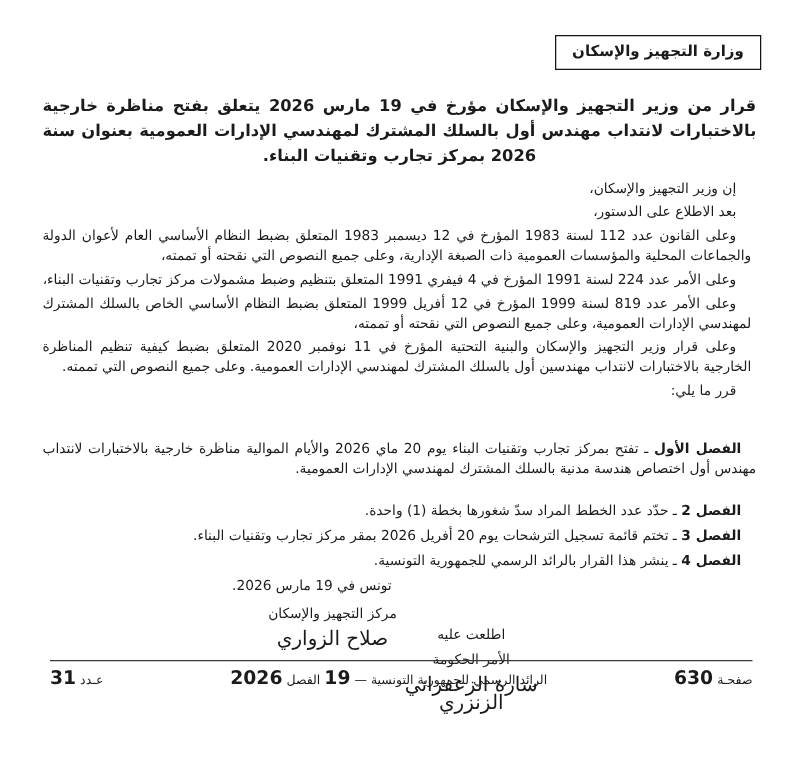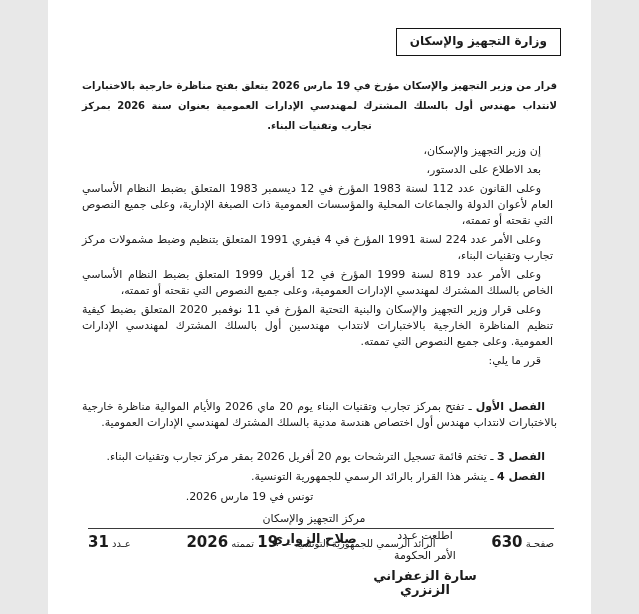--- a/index.html
+++ b/index.html
@@ -1,55 +1,55 @@
 <!DOCTYPE html>
 <html lang="ar" dir="rtl"><head>
 <meta charset="utf-8">
 <style>
   html,body{margin:0;padding:0;background:#e8e8e8;}
   .page{
     position:relative;
-    width:543px;height:614px;
+    width:639px;height:614px;
     background:#ffffff;
     color:#1b1b1b;
     font-family:"DejaVu Sans", sans-serif;
     overflow:hidden;
     margin:0 auto;
   }
   .ministry-box{
     position:absolute;top:28px;right:30px;
     border:1.5px solid #141414;
     padding:5px 13px;
     font-weight:bold;font-size:12px;line-height:1.3;
     background:#fff;
   }
   .content{
     position:absolute;top:76px;right:34px;left:34px;
     direction:rtl;
     text-align:justify;
     font-size:11px;line-height:16px;
   }
   .title{
-    font-weight:bold;font-size:10px;line-height:20px;
+    font-weight:bold;font-size:13px;line-height:20px;
     text-align:justify;text-align-last:center;
     margin:0 0 7px 0;
   }
   .para{margin:0 4px 3px 0;text-indent:12px;}
   .article{margin:0 0 4px 0;text-indent:12px;}
   .article .label{font-weight:bold;}
   .gap-after{margin-bottom:18px;margin-top:30px;}
   .dateline{
     margin:3px 0 7px 0;text-indent:0;
     padding-right:140px;text-align:center;
   }
   .sigs{position:relative;height:95px;}
   .sig-minister{position:absolute;top:0;left:142px;width:180px;text-align:center;}
   .sig-pm{position:absolute;top:17px;left:273px;width:140px;text-align:center;}
   .sig-role{font-size:11px;line-height:14px;}
-  .sig-name{font-weight:bold;font-size:13px;line-height:14px;margin-top:6px;}
+  .sig-name{font-weight:normal;font-size:16px;line-height:14px;margin-top:6px;}
   .sig-pm .sig-role{margin-top:6px;}
   .sig-pm .sig-role:first-child{margin-top:0;}
   .footer-rule{
     position:absolute;top:528px;left:40px;right:37px;
     border-top:1.5px solid #3a3a3a;height:0;
   }
   .footer-row{
     position:absolute;top:533px;left:40px;right:37px;
     direction:rtl;display:flex;justify-content:space-between;align-items:baseline;
     font-size:10px;
@@ -76,20 +76,25 @@
     <p class="para">وعلى الأمر عدد 819 لسنة 1999 المؤرخ في 12 أفريل 1999 المتعلق بضبط النظام الأساسي الخاص بالسلك المشترك لمهندسي الإدارات العمومية، وعلى جميع النصوص التي نقحته أو تممته،</p>
     <p class="para">وعلى قرار وزير التجهيز والإسكان والبنية التحتية المؤرخ في 11 نوفمبر 2020 المتعلق بضبط كيفية تنظيم المناظرة الخارجية بالاختبارات لانتداب مهندسين أول بالسلك المشترك لمهندسي الإدارات العمومية. وعلى جميع النصوص التي تممته.</p>
     <p class="para">قرر ما يلي:</p>
 
     <p class="article gap-after">
       <span class="label">الفصل الأول</span>
       <span class="sep">ـ</span>
       <span>تفتح بمركز تجارب وتقنيات البناء يوم 20 ماي 2026 والأيام الموالية مناظرة خارجية بالاختبارات لانتداب مهندس أول اختصاص هندسة مدنية بالسلك المشترك لمهندسي الإدارات العمومية.</span>
     </p>
 
+    <p class="article">
+      <span class="label">الفصل 2</span>
+      <span class="sep">ـ</span>
+      <span>حدّد عدد الخطط المراد سدّ شغورها بخطة (1) واحدة.</span>
+    </p>
 
     <p class="article">
       <span class="label">الفصل 3</span>
       <span class="sep">ـ</span>
       <span>تختم قائمة تسجيل الترشحات يوم 20 أفريل 2026 بمقر مركز تجارب وتقنيات البناء.</span>
     </p>
 
     <p class="article">
       <span class="label">الفصل 4</span>
       <span class="sep">ـ</span>
@@ -97,40 +102,40 @@
     </p>
 
     <p class="dateline">تونس في 19 مارس 2026.</p>
 
     <div class="sigs">
       <div class="sig-minister">
         <div class="sig-role">مركز التجهيز والإسكان</div>
         <div class="sig-name">صلاح الزواري</div>
       </div>
       <div class="sig-pm">
-        <div class="sig-role">اطلعت عـدد</div>
+        <div class="sig-role">اطلعت عليه</div>
         <div class="sig-role">الأمر الحكومة</div>
         <div class="sig-name">سارة الزعفراني الزنزري</div>
       </div>
     </div>
 
   </div>
 
   <div class="footer-rule"></div>
 
   <div class="footer-row">
     <span>
       <span>صفحـة</span>
       <span class="n">630</span>
     </span>
     <span>
       <span>الرائد الرسمي للجمهورية التونسية</span>
       <span>—</span>
       <span class="n">19</span>
-      <span>تممته</span>
+      <span>الفصل</span>
       <span class="n">2026</span>
     </span>
     <span>
       <span>عـدد</span>
       <span class="n">31</span>
     </span>
   </div>
 
 </div>
 

